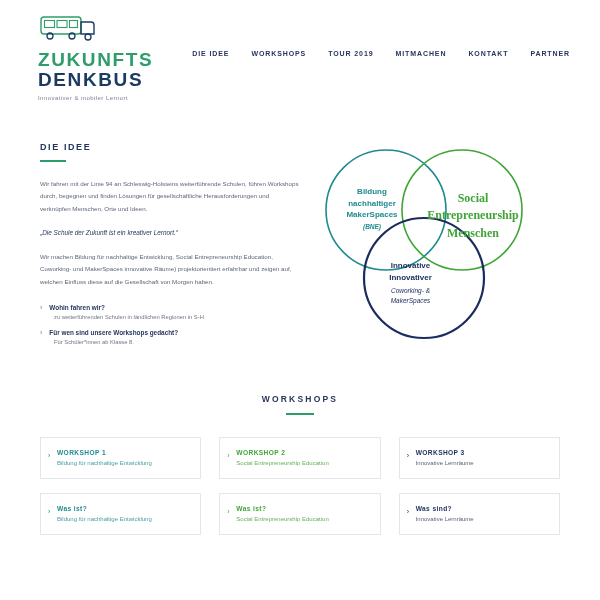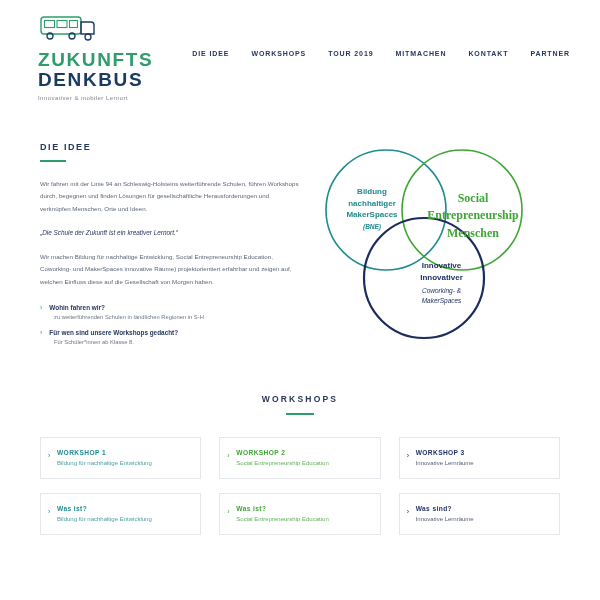--- a/index.html
+++ b/index.html
@@ -127,21 +127,21 @@
   .v-bne {
     left: 12px; top: 48px; width: 112px;
     font-size: 8px; font-weight: bold; color: #1f8a8f;
   }
   .v-bne .abbr { font-size: 6.5px; font-style: italic; font-weight: bold; }
   .v-soc {
     left: 110px; top: 52px; width: 118px;
     font-size: 12px; font-weight: bold; color: #3fa535; font-family: Liberation Serif, serif;
   }
   .v-inn {
-    left: 75px; top: 122px; width: 125px;
+    left: 44px; top: 122px; width: 125px;
     font-size: 8px; font-weight: bold; color: #1b2c5e;
   }
   .v-inn .sub {
     font-size: 6.5px; font-style: italic; font-weight: normal;
     display: block; margin-top: 3px;
   }
 
   
   .workshops { margin-top: 40px; padding: 0 40px; }
   .ws-title {

